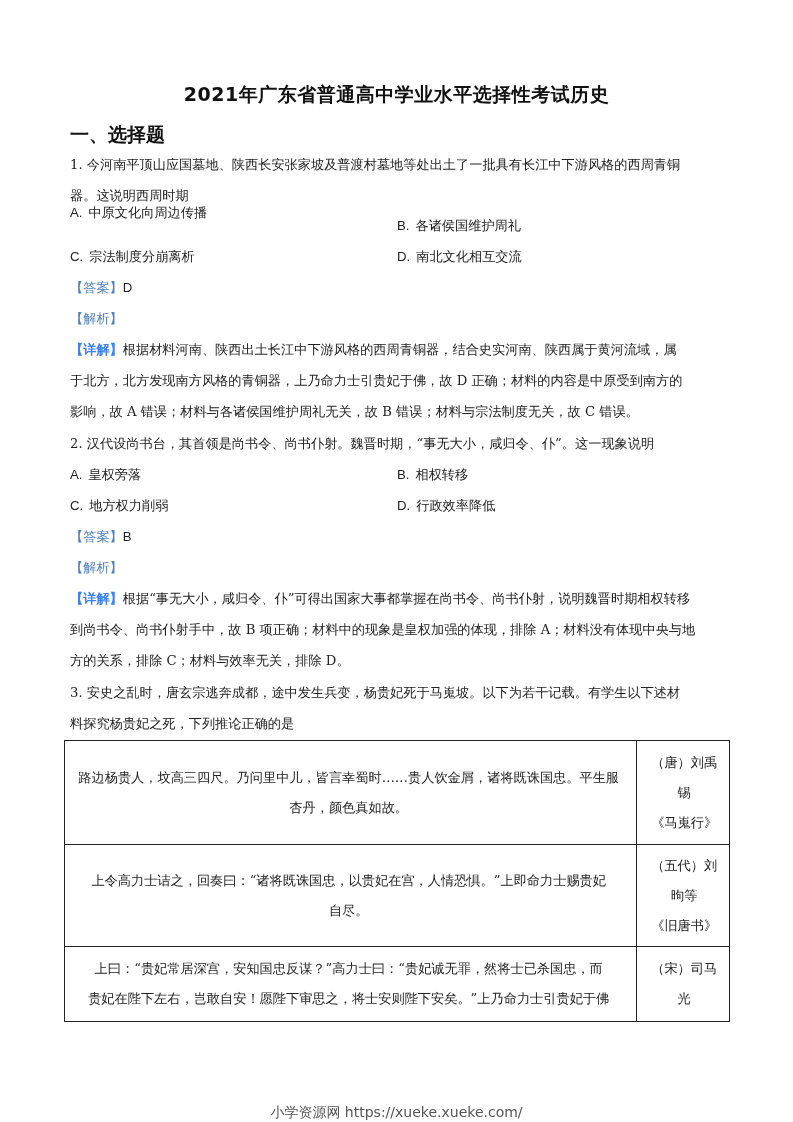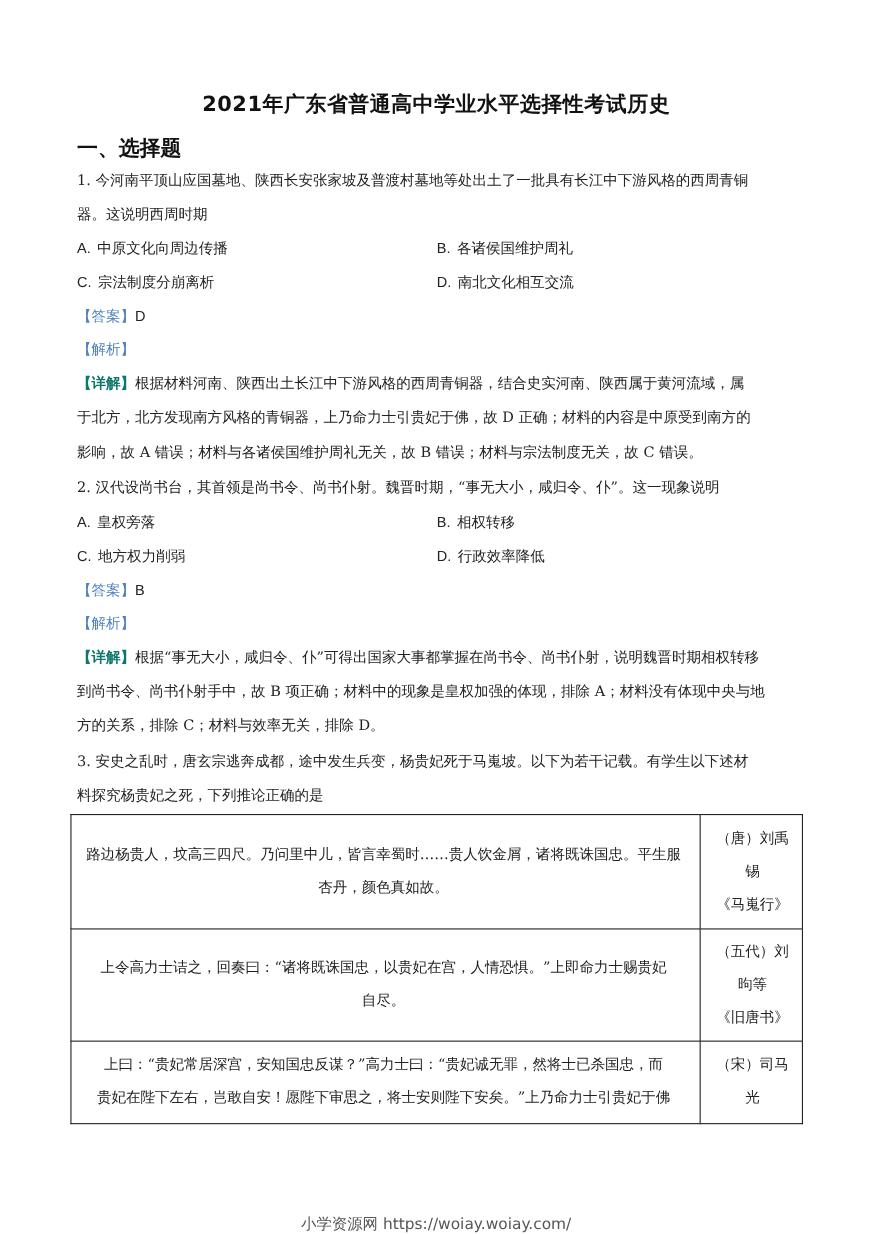--- a/index.html
+++ b/index.html
@@ -7,21 +7,21 @@
            font-family: "DejaVu Serif", "Liberation Serif", serif; color: #1a1a1a; }
     .page { position: absolute; left: 0; top: 0; width: 793px; height: 1122px; margin-top: 14px; }
     .title { position: absolute; left: 0; width: 793px; top: 68px; text-align: center;
              font-family: "DejaVu Sans", "Liberation Sans", sans-serif; font-weight: bold; font-size: 19px; color: #111; letter-spacing: 0.5px; }
     .section { position: absolute; left: 70px; top: 108px; font-family: "DejaVu Sans", "Liberation Sans", sans-serif;
                font-weight: bold; font-size: 19px; color: #111; }
     .line { position: absolute; left: 70px; font-size: 13.2px; line-height: 20px; white-space: nowrap; color: #222; }
     .opt { position: absolute; font-size: 13.2px; line-height: 20px; white-space: nowrap; color: #222; }
     .opt .letter { font-family: "Liberation Sans", "DejaVu Sans", sans-serif; margin-right: 6px; }
     .label { color: #4f81bd; }
-    .bold-label { font-weight: bold; color: #0f766e; font-family: "DejaVu Sans", "Liberation Sans", sans-serif; }
+    .bold-label { font-weight: bold; color: #3b82f6; font-family: "DejaVu Sans", "Liberation Sans", sans-serif; }
     .latin { font-family: "Liberation Sans", "DejaVu Sans", sans-serif; }
     table.materials { position: absolute; left: 64px; top: 726px; width: 666px; border-collapse: collapse; }
     table.materials td { border: 1.3px solid #222; font-size: 13.2px; line-height: 30px; color: #222; vertical-align: middle; text-align: center; }
     table.materials td.text { width: 560px; padding: 0 10px 0 6px; }
     table.materials td.src { width: 82px; padding: 0 4px 0 6px; }
     .row1 td { height: 103px; }
     .row2 td { height: 101px; }
     .row3 td { height: 74px; }
     .footer { position: absolute; left: 0; width: 793px; top: 1090px; text-align: center;
               font-family: "DejaVu Sans", "Liberation Sans", sans-serif; font-size: 14px; color: #555; }
@@ -30,21 +30,21 @@
 <body>
 
 <div class="page">
 
   <div class="title">2021年广东省普通高中学业水平选择性考试历史</div>
   <div class="section">一、选择题</div>
 
   <div class="line" style="top:141px">1. 今河南平顶山应国墓地、陕西长安张家坡及普渡村墓地等处出土了一批具有长江中下游风格的西周青铜</div>
   <div class="line" style="top:172px">器。这说明西周时期</div>
 
-  <div class="opt" style="left:70px; top:202px">
+  <div class="opt" style="left:70px; top:189px">
     <span class="letter">A.</span><span>中原文化向周边传播</span>
   </div>
   <div class="opt" style="left:397px; top:202px">
     <span class="letter">B.</span><span>各诸侯国维护周礼</span>
   </div>
   <div class="opt" style="left:70px; top:233px">
     <span class="letter">C.</span><span>宗法制度分崩离析</span>
   </div>
   <div class="opt" style="left:397px; top:233px">
     <span class="letter">D.</span><span>南北文化相互交流</span>
@@ -122,14 +122,14 @@
         <div>贵妃在陛下左右，岂敢自安！愿陛下审思之，将士安则陛下安矣。”上乃命力士引贵妃于佛</div>
       </td>
       <td class="src">
         <div>（宋）司马</div>
         <div>光</div>
       </td>
     </tr>
   </tbody>
     </table>
 
-  <div class="footer">小学资源网 https://woiay.woiay.com/</div>
+  <div class="footer">小学资源网 https://xueke.xueke.com/</div>
 </div>
 
 </body></html>

